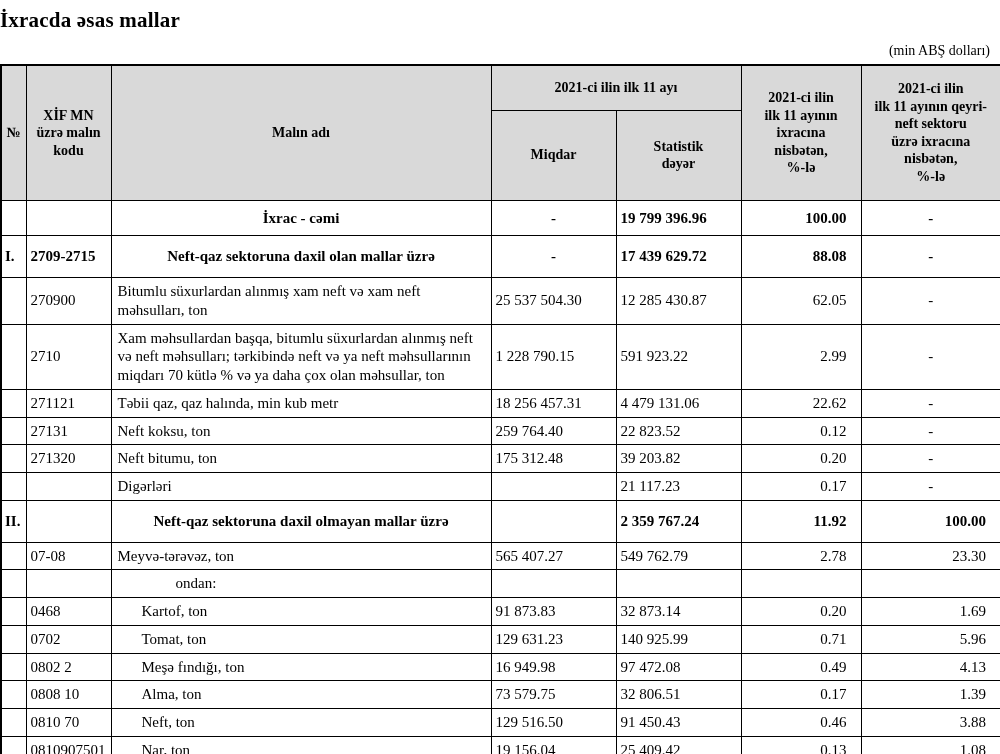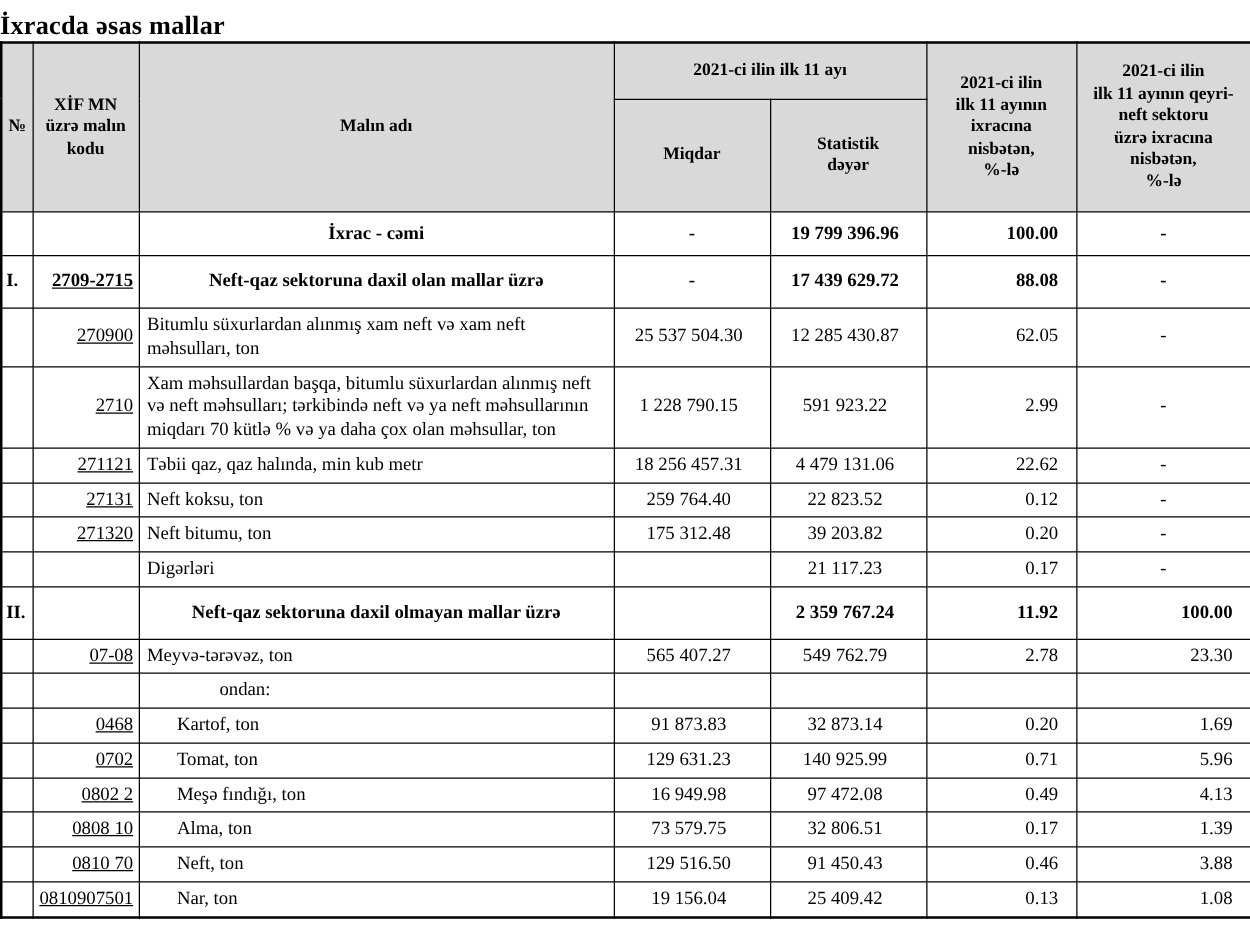--- a/index.html
+++ b/index.html
@@ -51,41 +51,42 @@
   }
   tr.hdr-top { height: 45px; }
   tr.hdr-bottom { height: 90px; }
 
   tbody td {
     font-size: 15px;
     padding: 4px 4px;
     line-height: 1.25;
   }
   td.col-no   { text-align: left; padding-left: 3px; }
-  td.col-code { text-align: right; padding-left: 4px; text-decoration: underline; }
+  td.col-code { text-align: left; padding-left: 4px; }
   td.col-name { text-align: left; padding-left: 6px; padding-right: 6px; }
-  td.col-qty, td.col-value { text-align: center; padding-right: 9px; }
+  td.col-qty, td.col-value { text-align: left; padding-right: 9px; }
   td.col-share, td.col-nonoil { text-align: right; padding-right: 14px; }
   td.dash-cell { text-align: center; padding-right: 4px; }
 
   tr.row-total td { font-weight: bold; padding-top: 8px; padding-bottom: 8px; }
   tr.row-total td.col-name { text-align: center; }
   tr.row-section td { font-weight: bold; padding-top: 11px; padding-bottom: 11px; }
   tr.row-section td.col-name { text-align: center; }
   tr.row-item td { }
   tr.row-subheader td.col-name { padding-left: 64px; }
   tr.row-subitem td.col-name { padding-left: 30px; }
 </style>
 </head>
 <body>
 
 <div class="page">
 
   <h1 class="title">İxracda əsas mallar</h1>
 
+  <div class="unit-note">(min ABŞ dolları)</div>
 
   <table class="export">
     <colgroup>
       <col style="width:25px">
       <col style="width:85px">
       <col style="width:380px">
       <col style="width:125px">
       <col style="width:125px">
       <col style="width:120px">
       <col style="width:140px">

